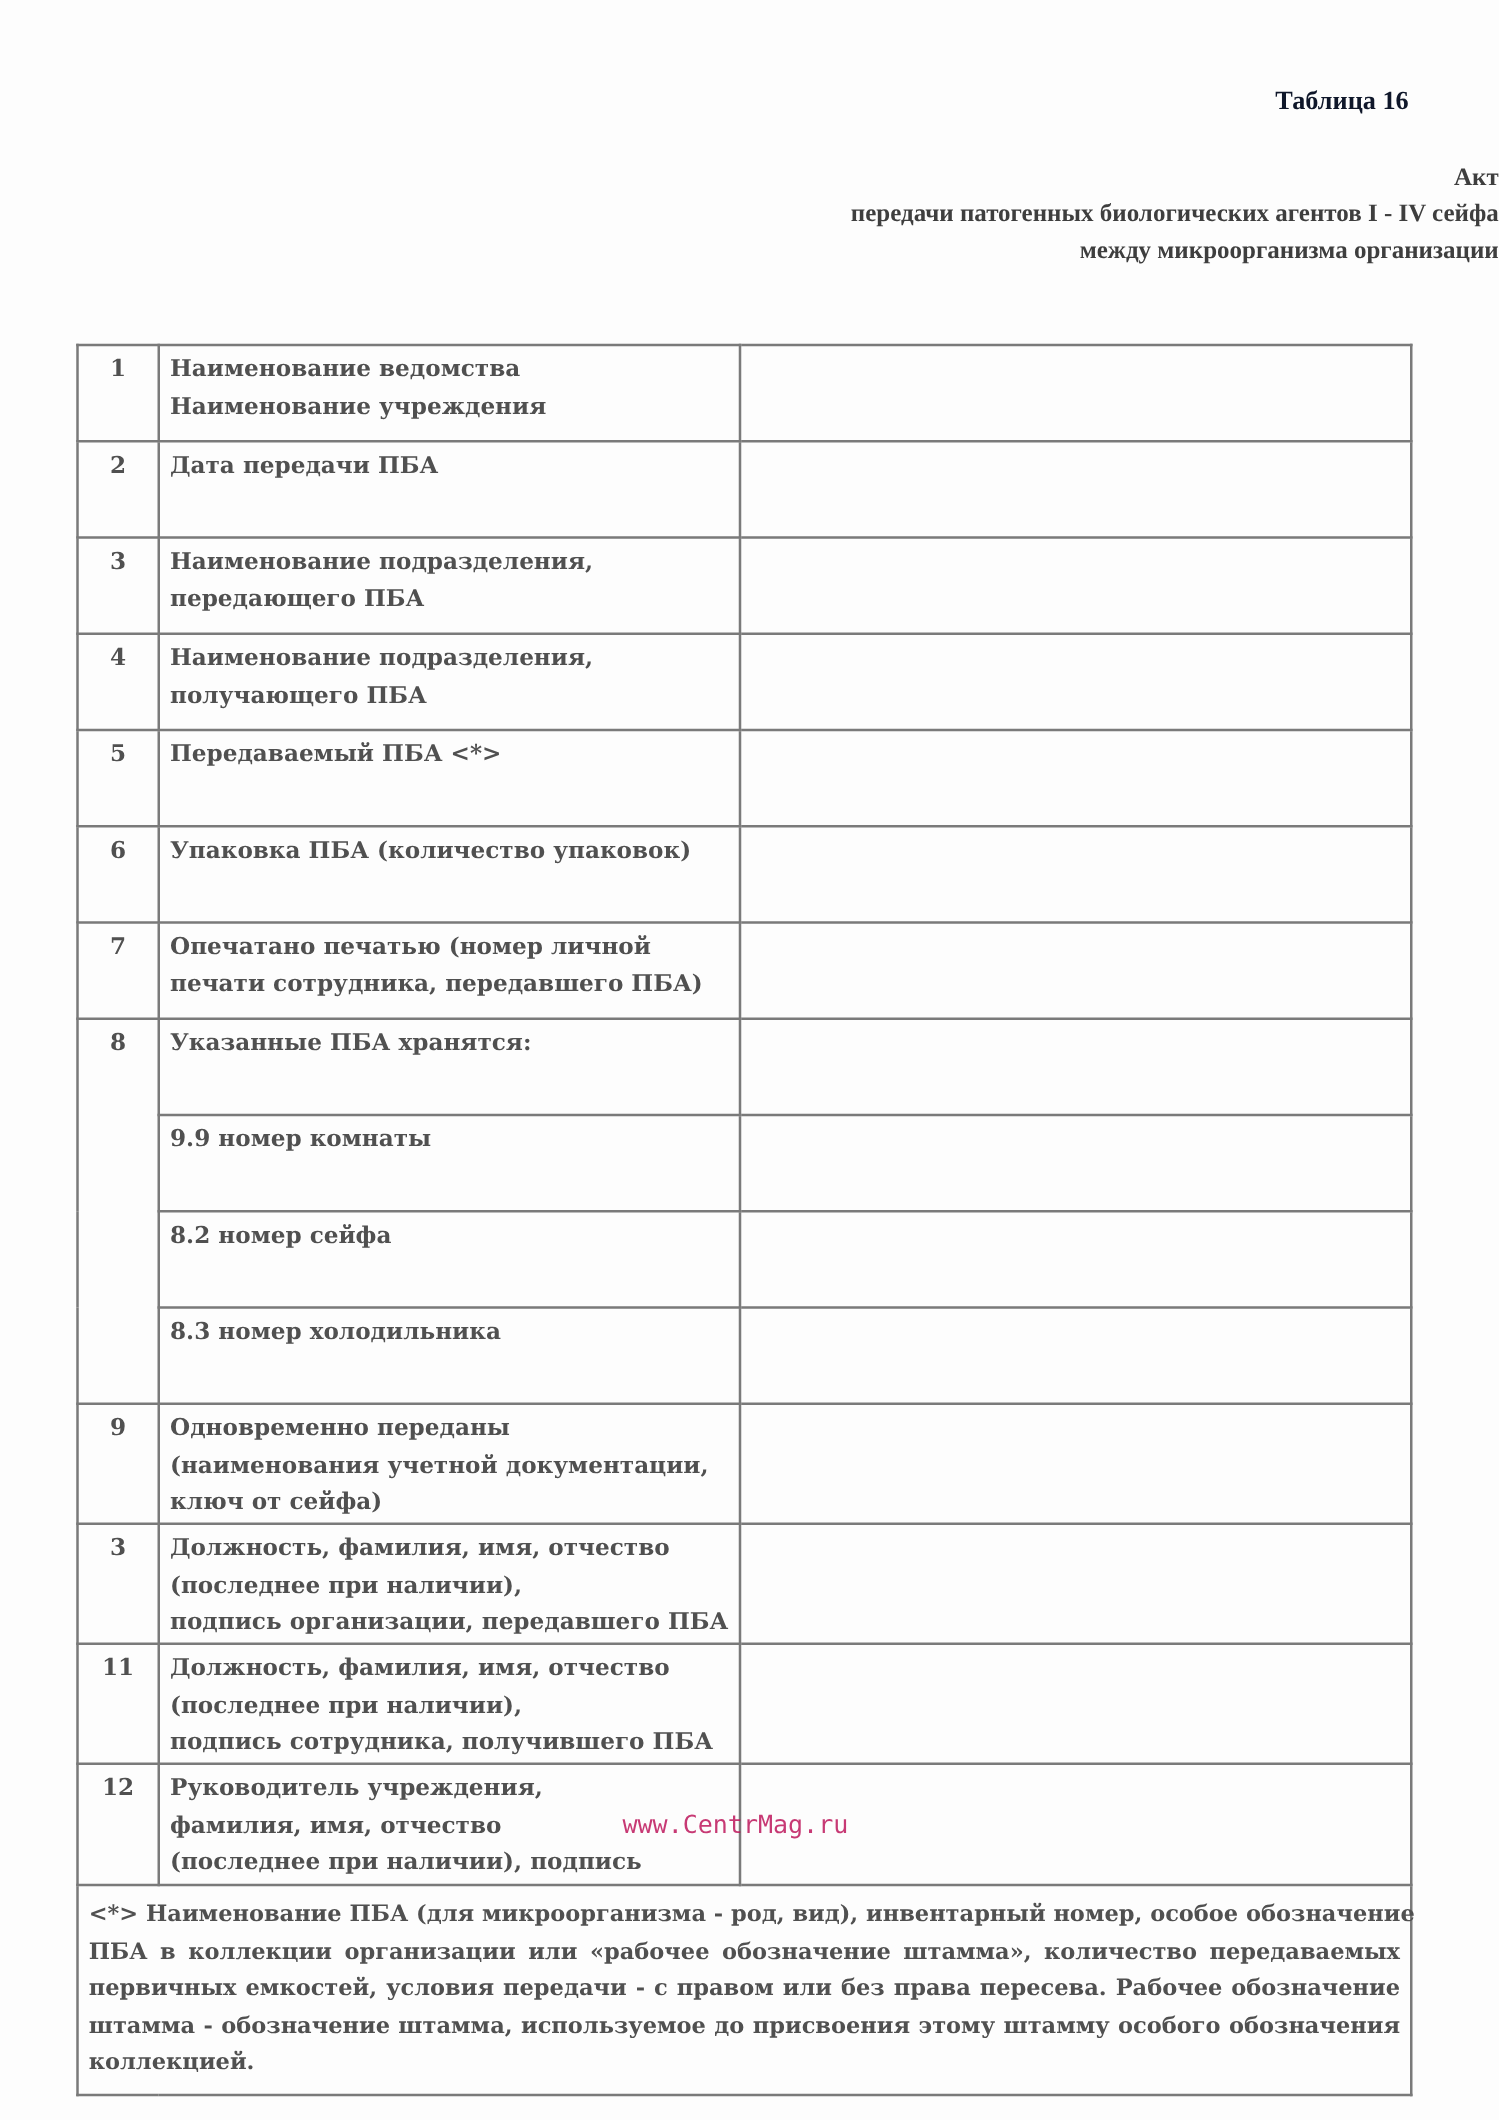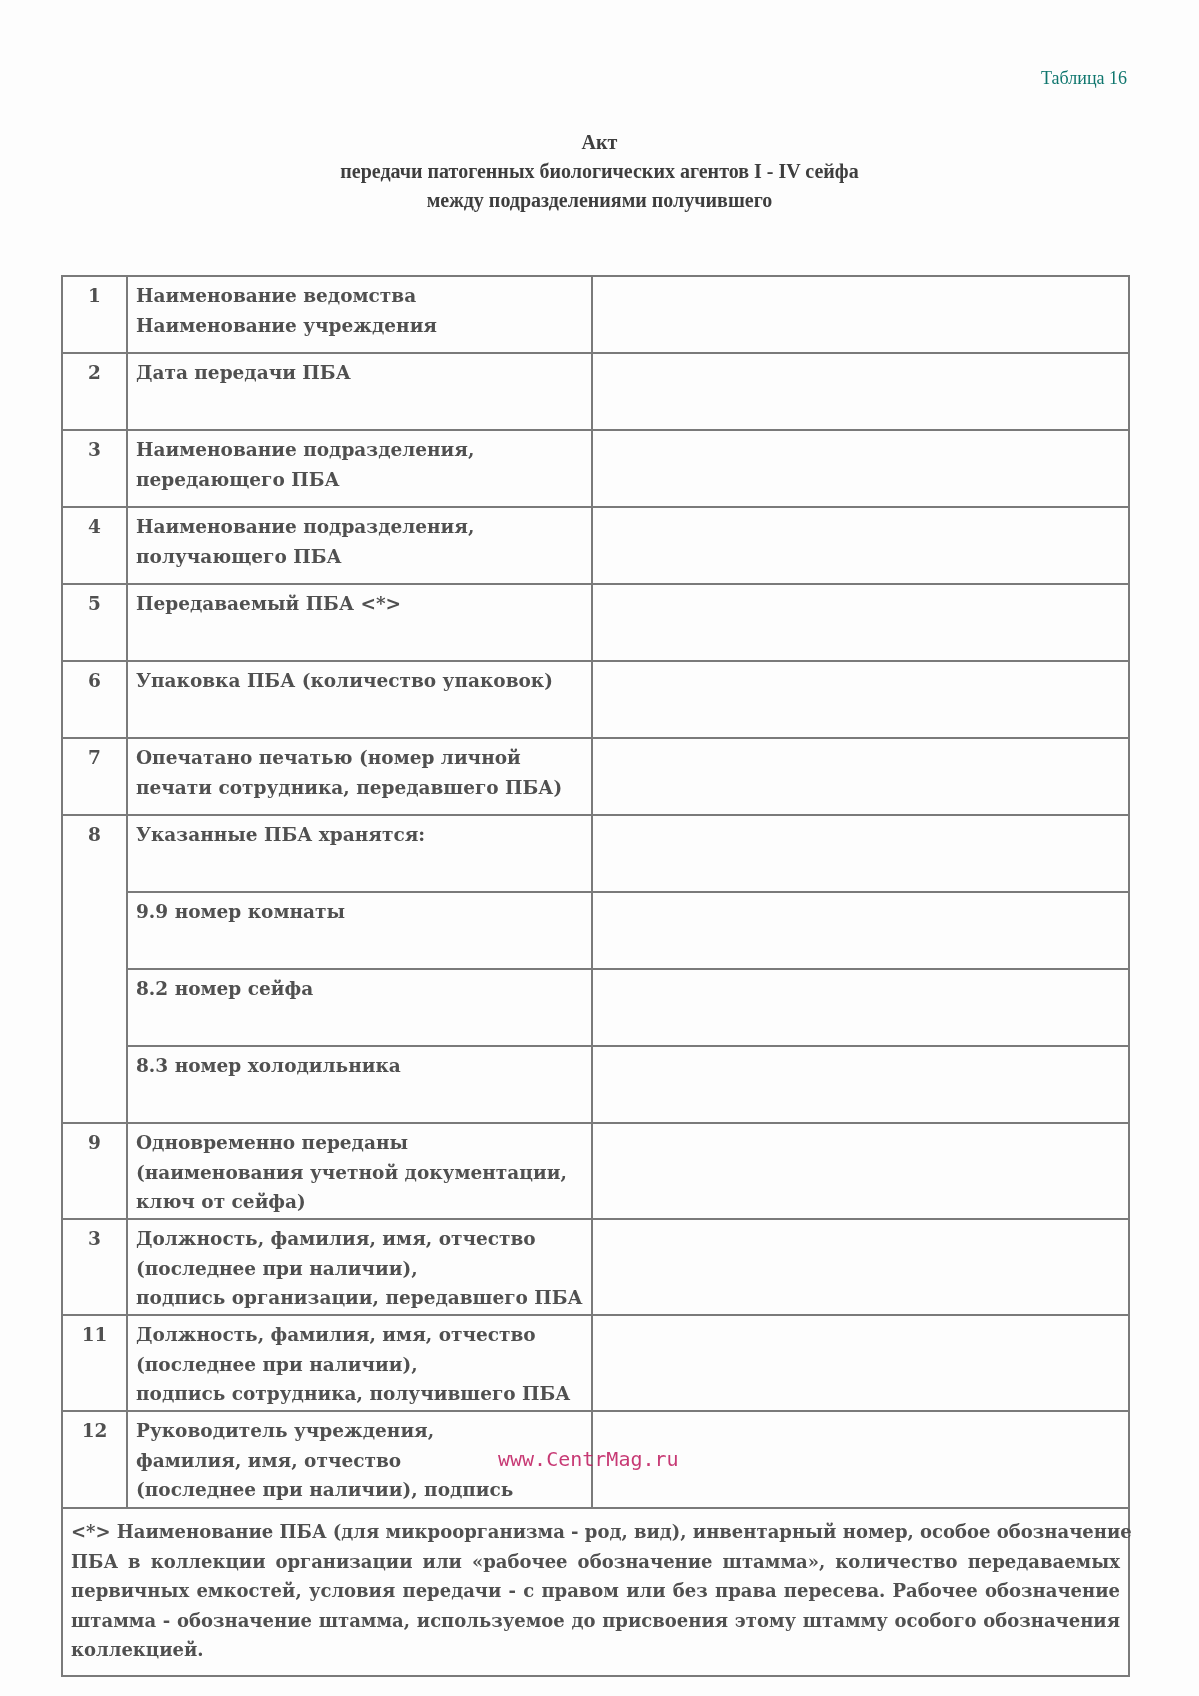--- a/index.html
+++ b/index.html
@@ -13,30 +13,30 @@
       position: relative;
       overflow: hidden;
       color: #4a4a4a;
       font-family: "DejaVu Serif", serif;
     }
     .table-label {
       position: absolute;
       top: 68px;
       right: 72px;
       font-family: "Liberation Serif", serif;
-      font-size: 18px;
-      font-weight: normal;
-      color: #0f766e;
+      font-size: 21px;
+      font-weight: bold;
+      color: #0f172a;
     }
     .title-block {
       position: absolute;
       top: 128px;
       left: 0;
       width: 1199px;
-      text-align: center;
+      text-align: right;
       font-family: "Liberation Serif", serif;
       font-weight: bold;
       font-size: 20px;
       line-height: 29px;
       color: #3e3e3e;
     }
     .title-block div { white-space: nowrap; }
 
     .doc-table {
       position: absolute;
@@ -105,21 +105,21 @@
     }
   </style>
 </head>
 <body>
 
 <div class="table-label">Таблица 16</div>
 
 <div class="title-block">
   <div>Акт</div>
   <div>передачи патогенных биологических агентов I - IV сейфа</div>
-  <div>между подразделениями получившего</div>
+  <div>между микроорганизма организации</div>
 </div>
 
 <table class="doc-table">
   <colgroup>
     <col class="c-num">
     <col class="c-label">
     <col class="c-value">
   </colgroup>
   <tbody>
 

